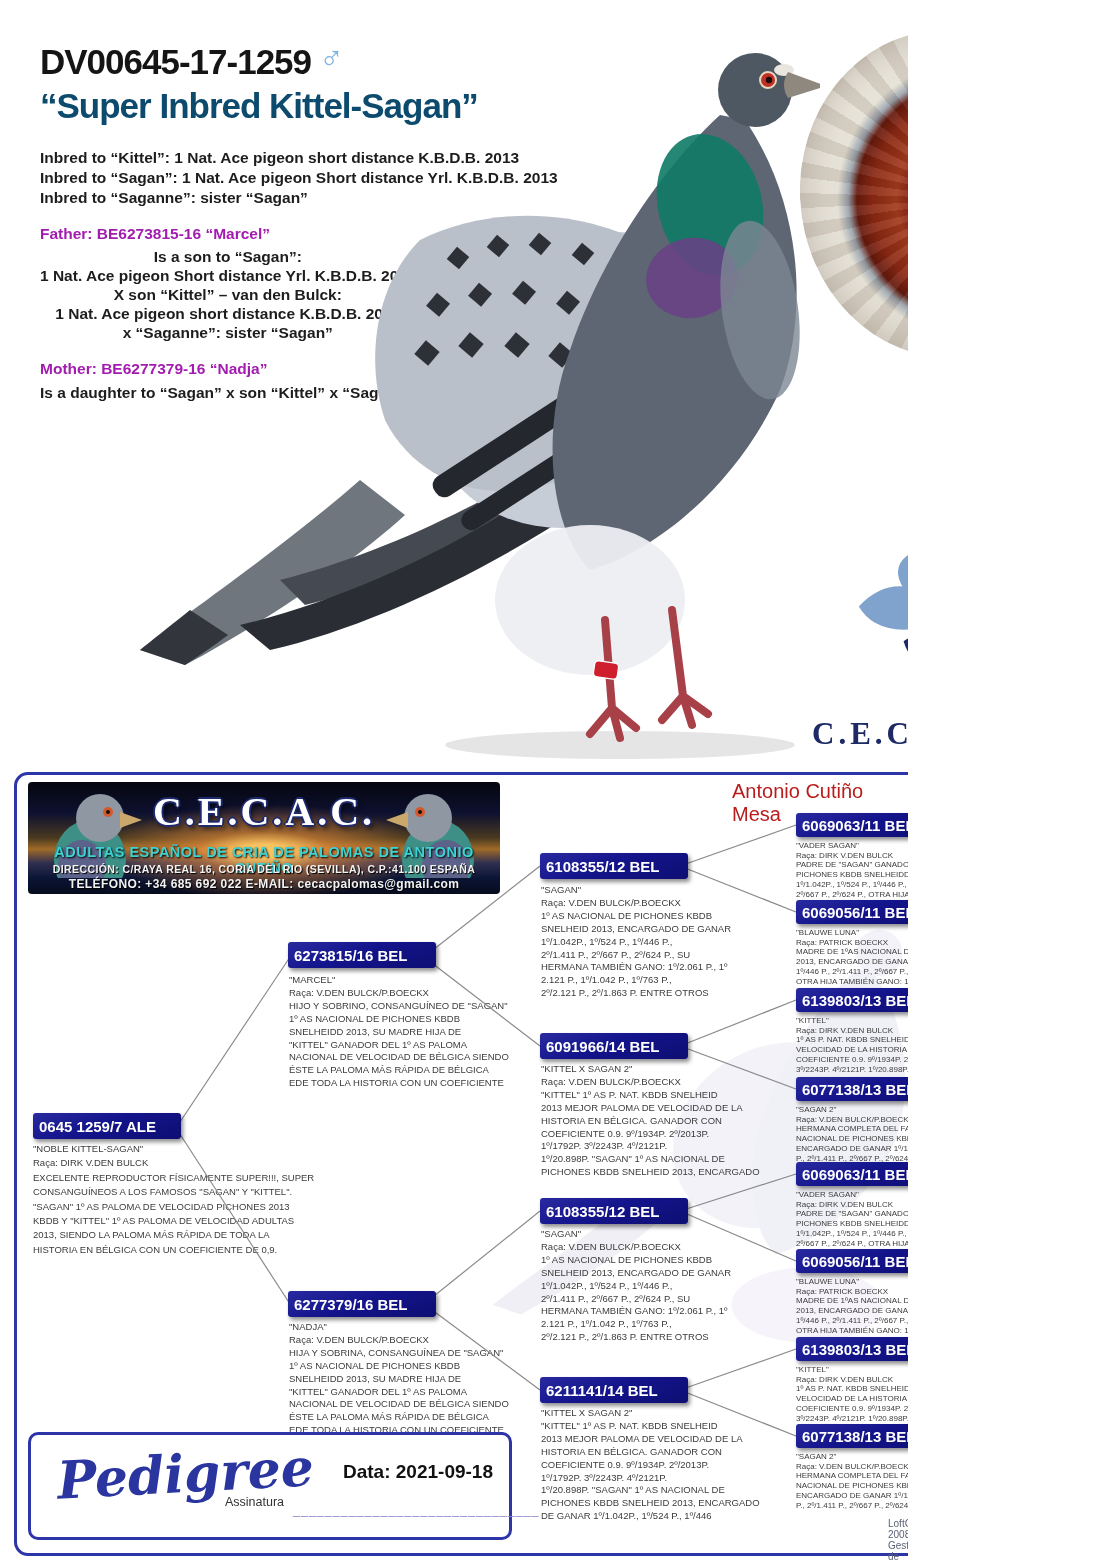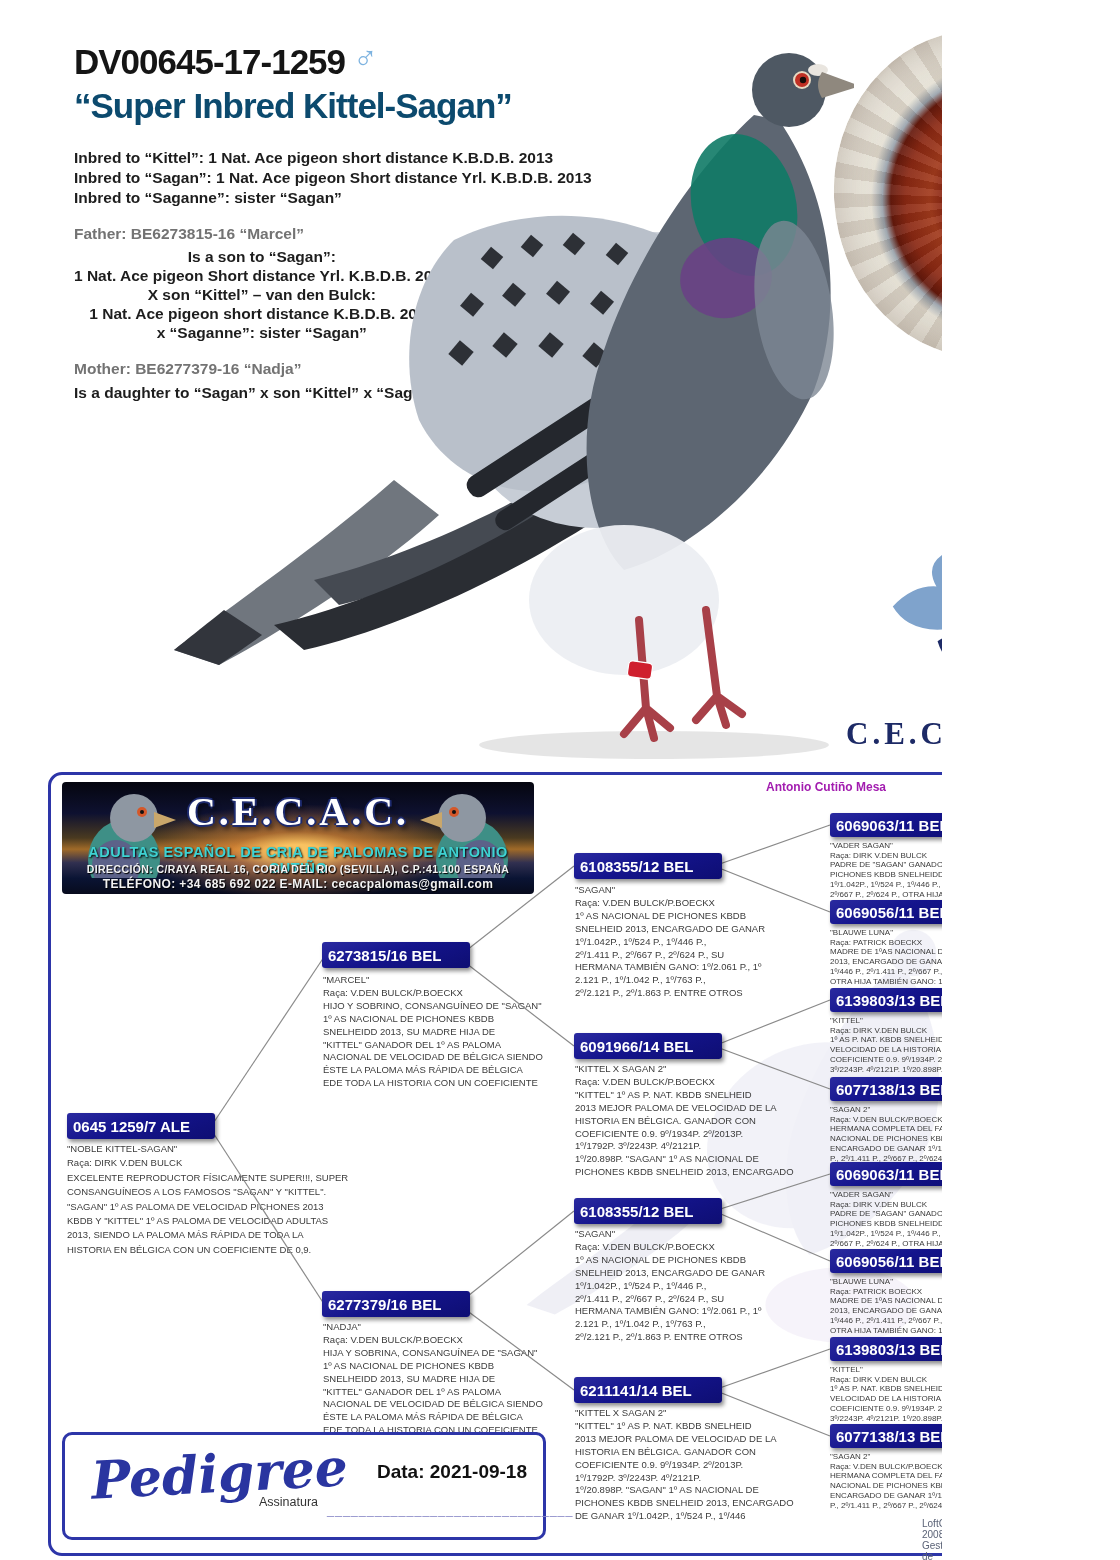--- a/index.html
+++ b/index.html
@@ -1,25 +1,25 @@
 <!DOCTYPE html>
 <html><head>
 <meta charset="utf-8">
 <style>
   html,body{margin:0;padding:0;background:#ffffff;}
   #page{position:relative;width:908px;height:1560px;background:#fff;overflow:hidden;
-        font-family:"Liberation Sans",sans-serif;margin-left:34px;}
+        font-family:"Liberation Sans",sans-serif;}
   .abs{position:absolute;}
 
   
   .ring-title{left:40px;top:38px;font-size:35px;font-weight:bold;color:#151515;letter-spacing:-1px;}
   .male-sym{font-size:33px;color:#7db3e0;font-weight:bold;vertical-align:6px;margin-left:8px;}
   .nickname{left:40px;top:86px;font-size:35px;font-weight:bold;color:#0c4a6e;letter-spacing:-1px;}
   .intro{left:40px;top:148px;font-size:15.5px;font-weight:bold;color:#1d1d1d;line-height:20px;}
-  .blue-head{font-size:15.5px;font-weight:bold;color:#737373;}
+  .blue-head{font-size:15.5px;font-weight:bold;color:#a21caf;}
   .dk-lines{font-size:15.5px;font-weight:bold;color:#1d1d1d;line-height:19px;text-align:center;}
 
   
   .eye-photo{left:800px;top:30px;width:295px;height:328px;border-radius:51% 48% 50% 52%;
     transform:rotate(-3deg);
     background:
       radial-gradient(circle at 57% 45%, rgba(255,255,255,.95) 0 1.5%, rgba(255,255,255,0) 4.5%),
       radial-gradient(circle at 62% 53%, #120a05 0 13%, rgba(18,10,5,0) 15%),
       repeating-conic-gradient(from 10deg at 60% 52%, rgba(60,30,15,0.10) 0deg 5deg, rgba(255,255,255,0.08) 5deg 10deg),
       radial-gradient(circle at 60% 52%, #7e1d10 0 25%, #a23a1c 33%, #8a2712 43%, #64180c 49%,
@@ -36,21 +36,21 @@
   .banner-title{position:absolute;left:0;right:0;top:6px;text-align:center;
     font-family:"Liberation Serif",serif;font-weight:bold;font-size:40px;color:#fff;letter-spacing:3px;
     text-shadow:-2px 0 #1d2a6e,2px 0 #1d2a6e,0 -2px #1d2a6e,0 2px #1d2a6e,3px 4px 5px rgba(0,0,0,.6);}
   .banner-sub{position:absolute;left:0;right:0;top:62px;text-align:center;font-weight:bold;
     font-size:14.5px;color:#3ed2d2;letter-spacing:.5px;text-shadow:1px 1px 2px #000;}
   .banner-addr{position:absolute;left:0;right:0;top:81px;text-align:center;font-weight:bold;
     font-size:10.5px;color:#f2f2f2;letter-spacing:.4px;text-shadow:1px 1px 1px #000;}
   .banner-tel{position:absolute;left:0;right:0;top:95px;text-align:center;font-weight:bold;
     font-size:12px;color:#f2f2f2;letter-spacing:.4px;text-shadow:1px 1px 1px #000;}
 
-  .owner{left:732px;top:780px;font-size:12px;font-weight:bold;color:#a21caf;}
+  .owner{left:732px;top:780px;font-size:20px;font-weight:normal;color:#b91c1c;}
 
   
   .pbox{background:linear-gradient(160deg,#2a2aa0 0%,#14148c 45%,#0e0e73 100%);color:#fff;font-weight:bold;
     border-radius:3px;box-shadow:2px 3px 4px rgba(0,0,0,.45);display:flex;align-items:center;
     padding-left:6px;font-size:15px;z-index:3;}
   .g123{width:142px;height:26px;}
   .g4{width:140px;height:24px;}
   .ptext{color:#3b3b3b;white-space:pre-line;z-index:1;}
   .t1{font-size:9.5px;line-height:14.4px;width:312px;}
   .t23{font-size:9.5px;line-height:12.9px;width:246px;}

